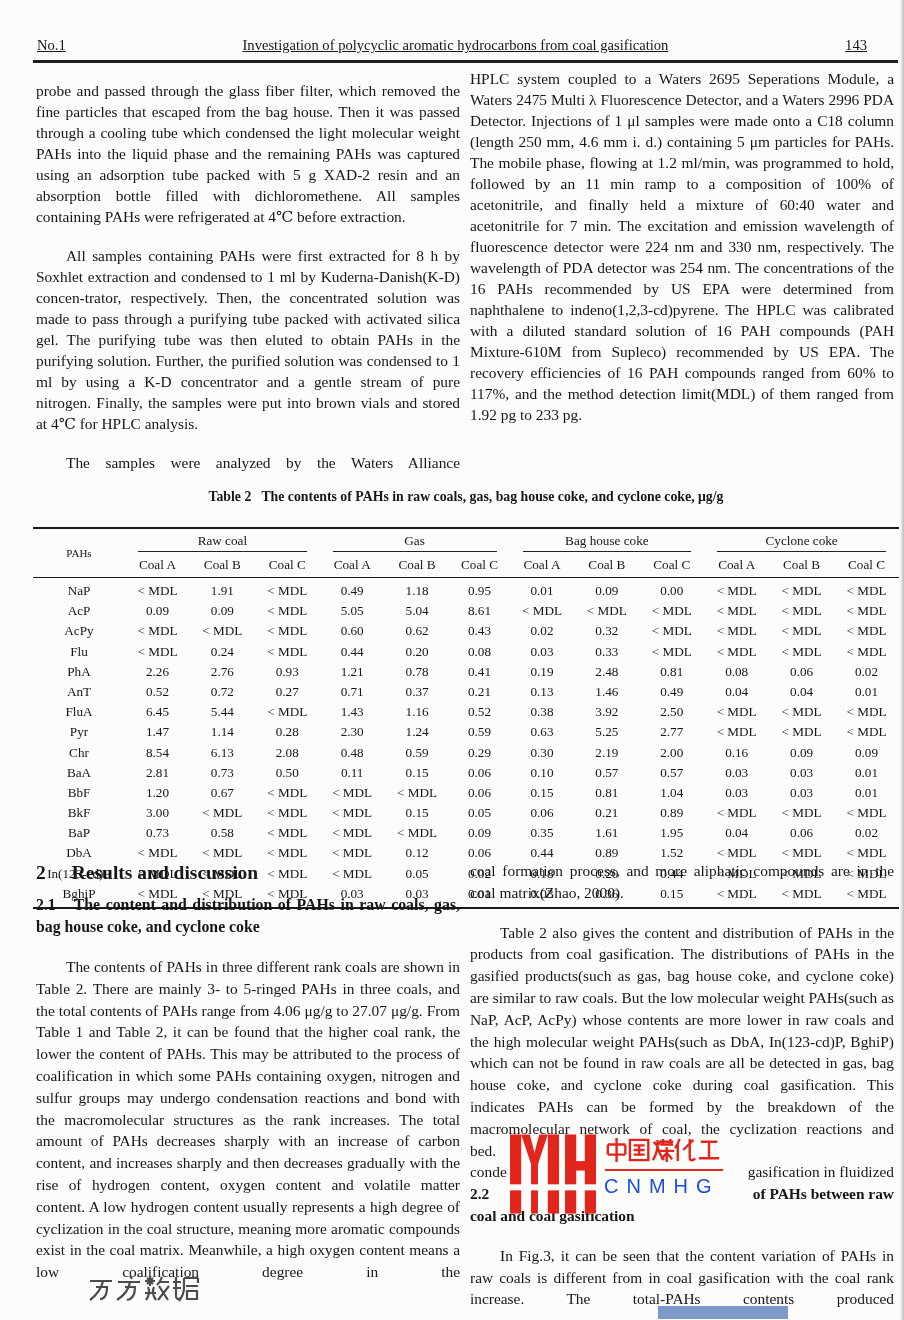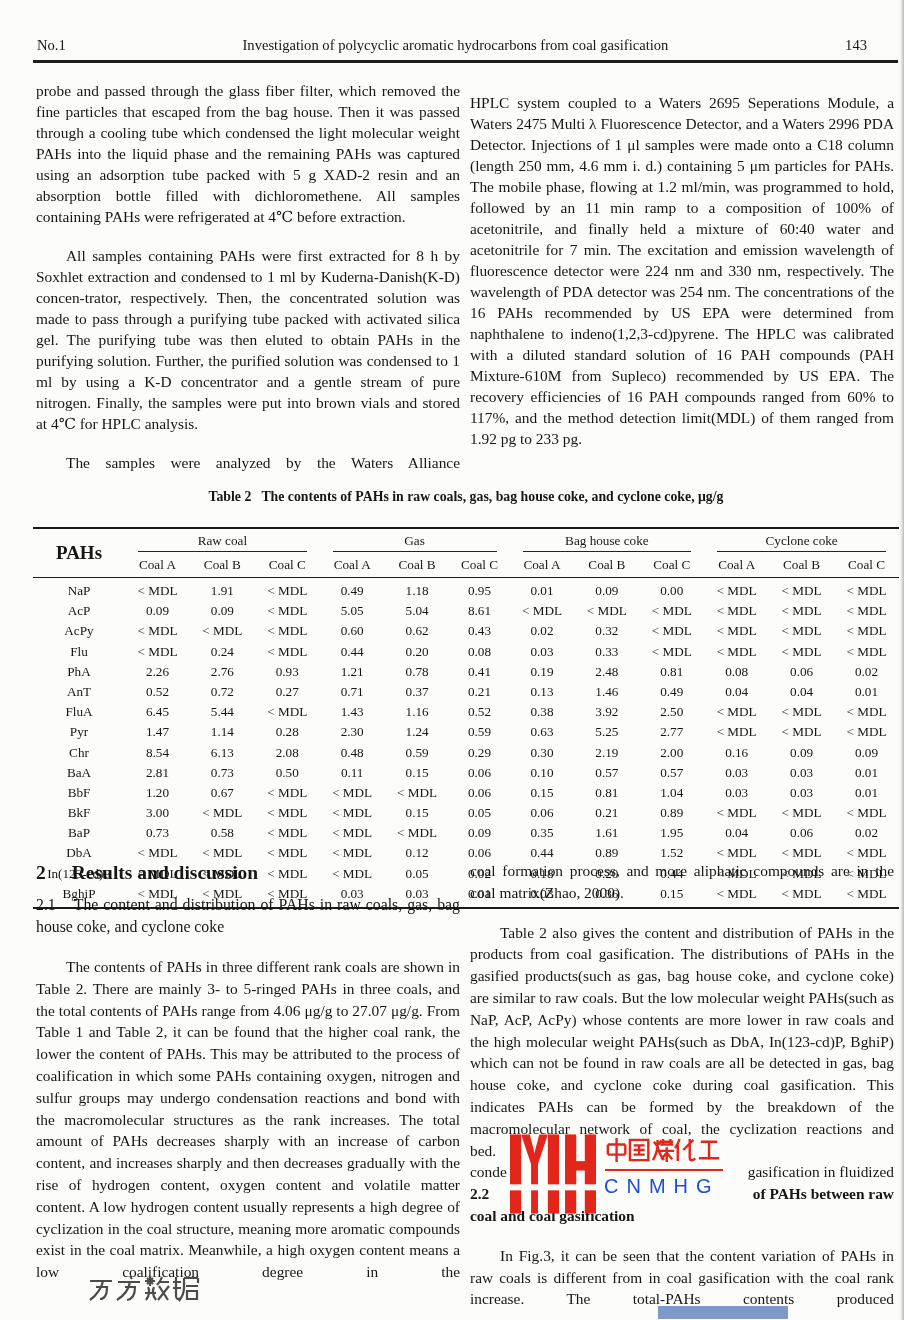--- a/index.html
+++ b/index.html
@@ -1,50 +1,50 @@
 <!DOCTYPE html>
 <html><head>
 <meta charset="utf-8">
 <style>
   html,body{margin:0;padding:0;background:#ffffff;}
   .page{position:relative;width:904px;height:1320px;background:#fcfcfa;
         font-family:"Liberation Serif","DejaVu Serif",serif;color:#161616;overflow:hidden;}
   .edge{position:absolute;right:0;top:0;width:4px;height:100%;
         background:linear-gradient(to right,rgba(0,0,0,0),rgba(0,0,0,.25));}
   
-  .hdr{position:absolute;left:37px;right:37px;top:37px;display:flex;align-items:flex-start;font-size:14.6px;}
+  .hdr{position:absolute;left:37px;right:37px;top:37px;display:flex;align-items:flex-start;font-size:14.6px;text-decoration:underline;}
   .hdr .mid{flex:1;text-align:center;}
   .hdr-rule{position:absolute;left:33px;right:6px;top:60px;height:2.6px;background:#1d1d1d;}
   
   .col{position:absolute;width:424px;}
   .colL{left:36px;top:80px;}
-  .colR{left:470px;top:92px;}
+  .colR{left:470px;top:68px;}
   .colL2{left:36px;top:860px;}
   .colR2{left:470px;top:860px;}
   p{margin:0;text-align:justify;font-size:15.4px;line-height:21px;}
   .bot p{line-height:21.8px;}
   .ind{text-indent:30px;margin-top:18px;}
   .jl{text-align-last:justify;}
   
   .tblsec{position:absolute;left:33px;top:489px;width:866px;}
   .tbl-title{text-align:center;font-weight:bold;font-size:13.8px;margin:0 0 22px 0;white-space:pre-wrap;}
   table{width:100%;border-collapse:collapse;border-top:2.6px solid #1a1a1a;
         border-bottom:2px solid #1a1a1a;font-size:13.2px;}
   th,td{font-weight:normal;text-align:center;padding:2px 0;}
   col.pahcol{width:92px;}
-  th.pahs{border-bottom:1.9px solid #1a1a1a;font-size:19px;font-weight:bold;}
+  th.pahs{border-bottom:1.9px solid #1a1a1a;font-size:11px;}
   .grp span{display:block;margin:0 13px;padding:2px 0 2px 0;border-bottom:1.3px solid #222;}
   tr.sub th{padding:3px 0 4px 0;border-bottom:1.9px solid #1a1a1a;}
   tbody td{padding:2.1px 0;}
   tbody tr:first-child td{padding-top:5px;}
   tbody tr:last-child td{padding-bottom:5px;margin-top:33px;}
   
   h2.sec{font-size:19.5px;font-weight:bold;margin:2px 0 10px 0;}
   h2.sec .num{margin-right:26px;}
-  h3.sub{font-size:15.8px;font-weight:normal;line-height:22px;margin:0 0 3px 0;text-align:justify;}
+  h3.sub{font-size:15.8px;font-weight:bold;line-height:22px;margin:0 0 3px 0;text-align:justify;}
   h3.sub .num{margin-right:18px;}
   
   .composed{position:relative;}
   .cline{display:flex;font-size:15.4px;line-height:21.8px;white-space:pre;}
   .cline .sp{flex:1;}
   .cline .b{font-weight:bold;}
   #logo{position:absolute;left:40px;top:-6px;width:236px;height:96px;pointer-events:none;}
   #logo .glyph{position:absolute;left:0;top:0;}
   #logo .cn{position:absolute;left:96px;top:2px;}
   #logo .uline{position:absolute;left:95px;top:35px;width:118px;height:2.6px;background:#e2261c;}

